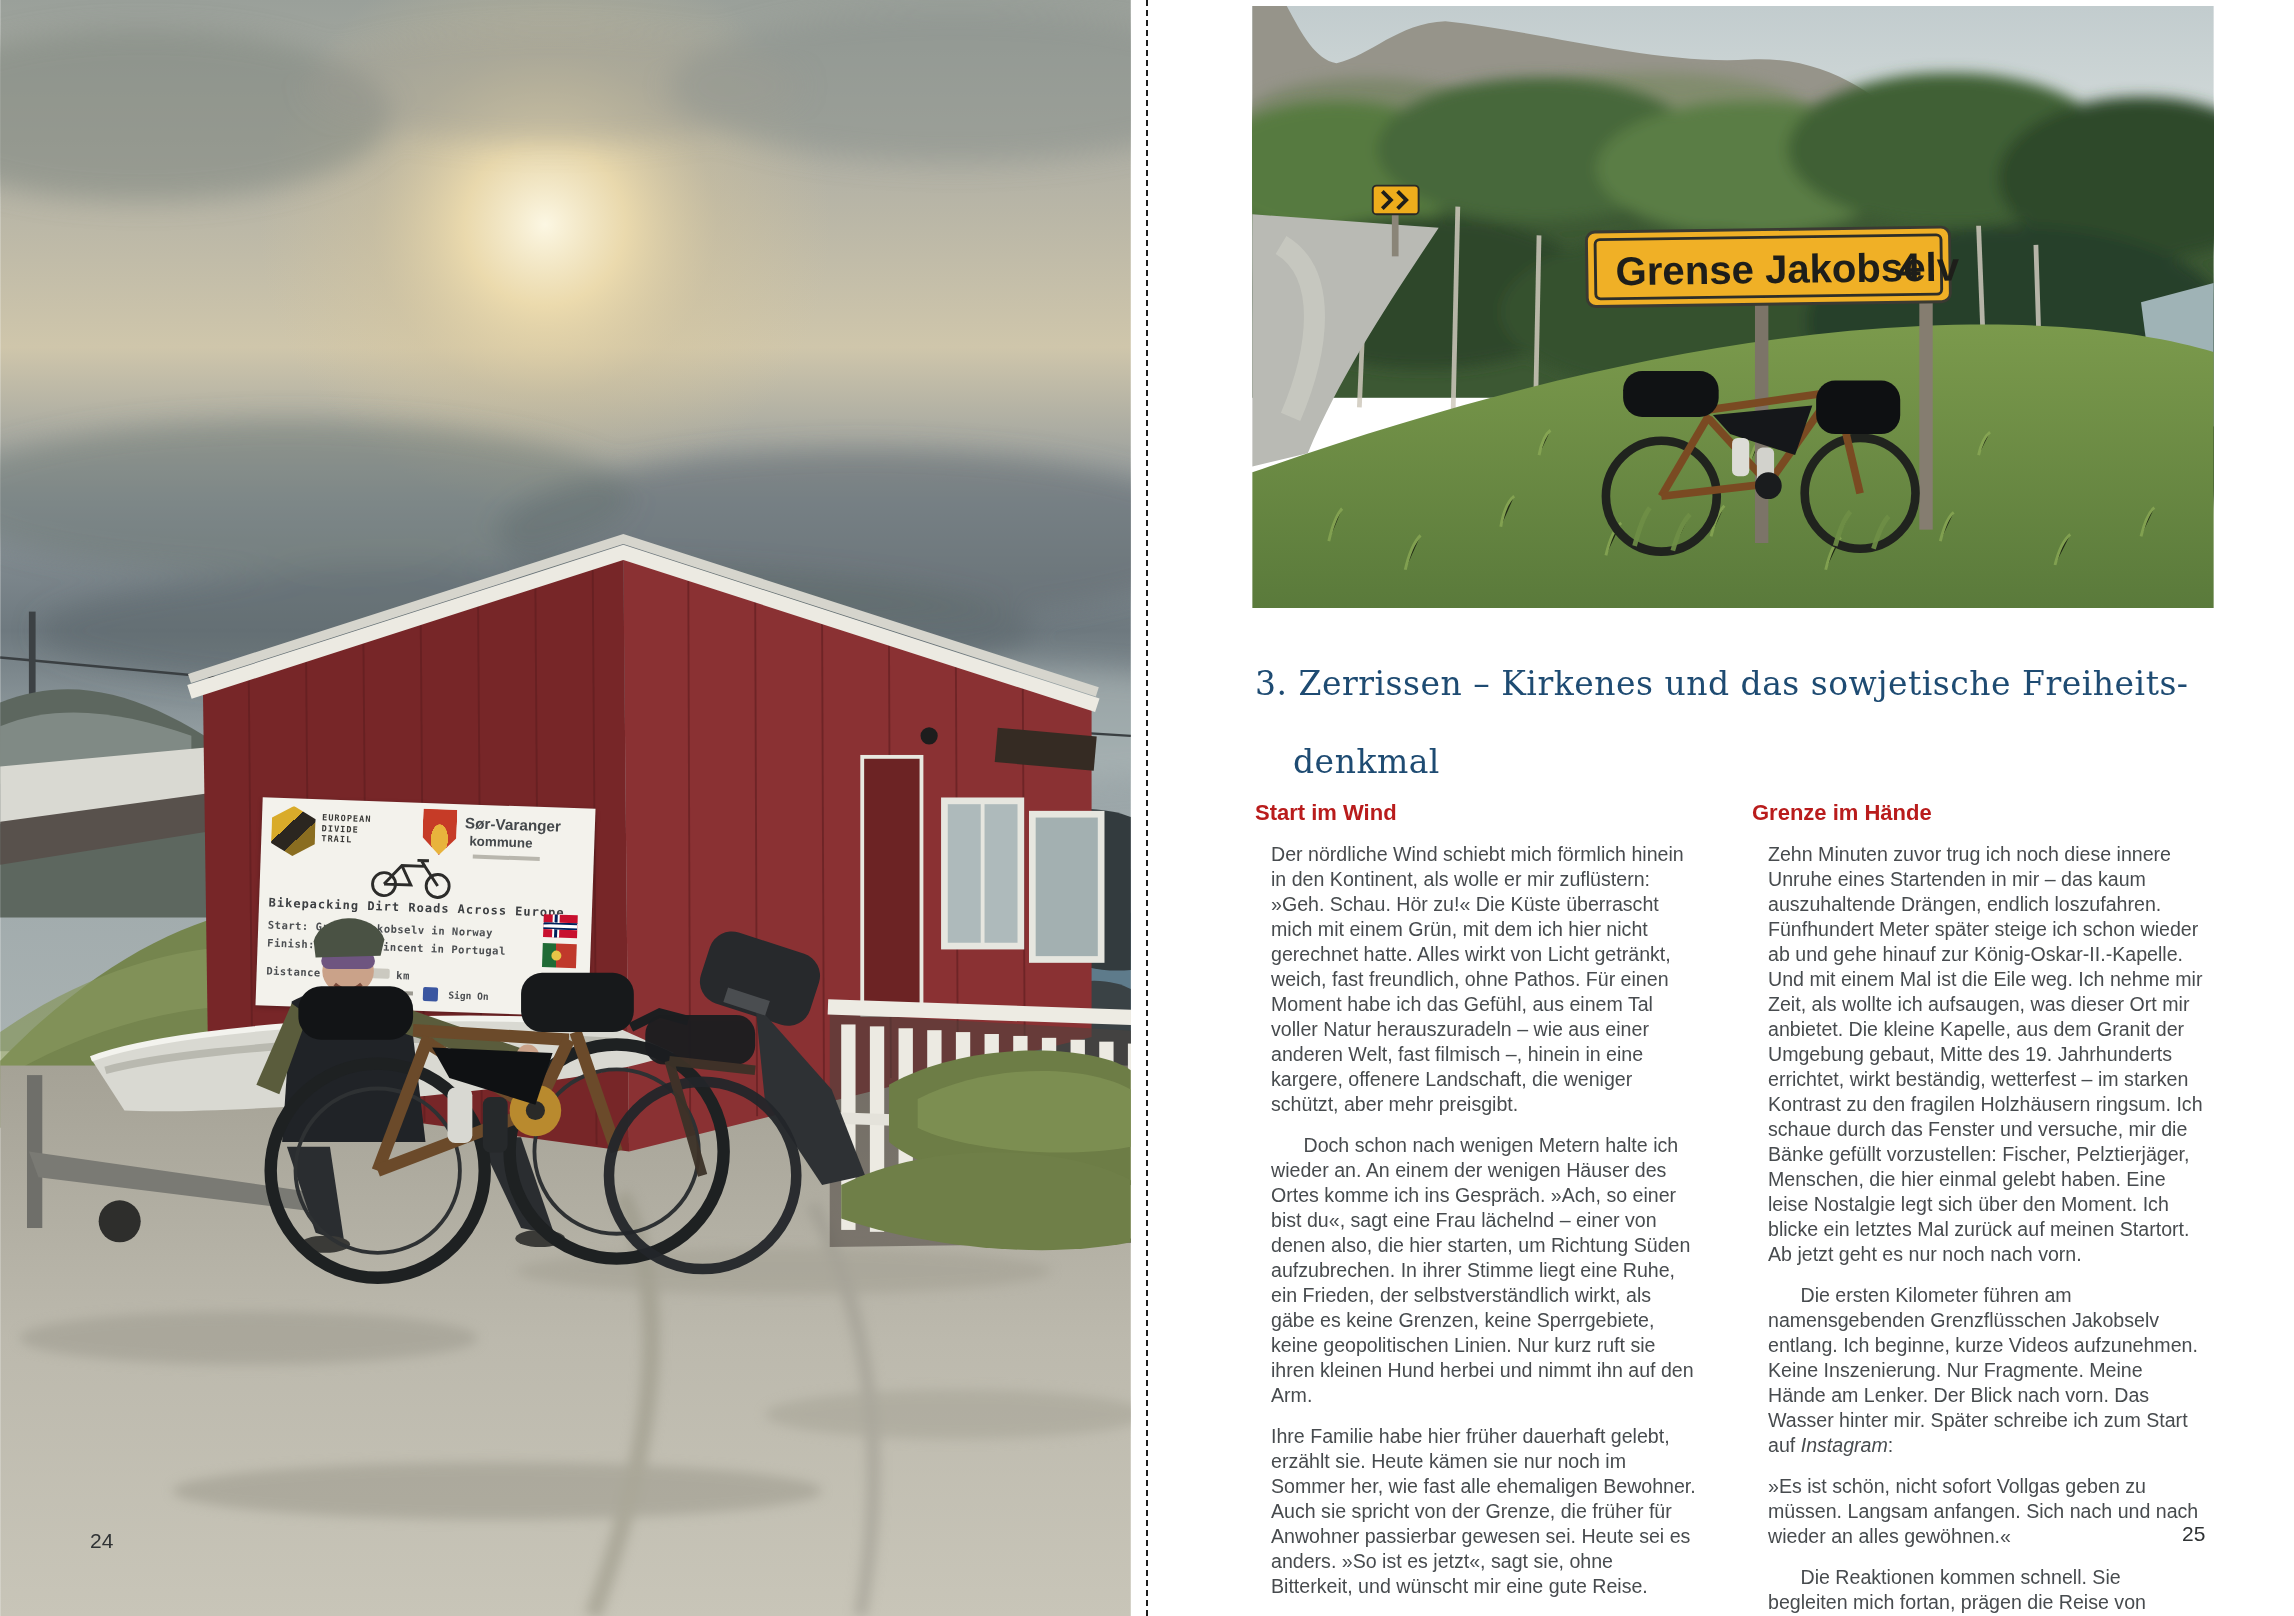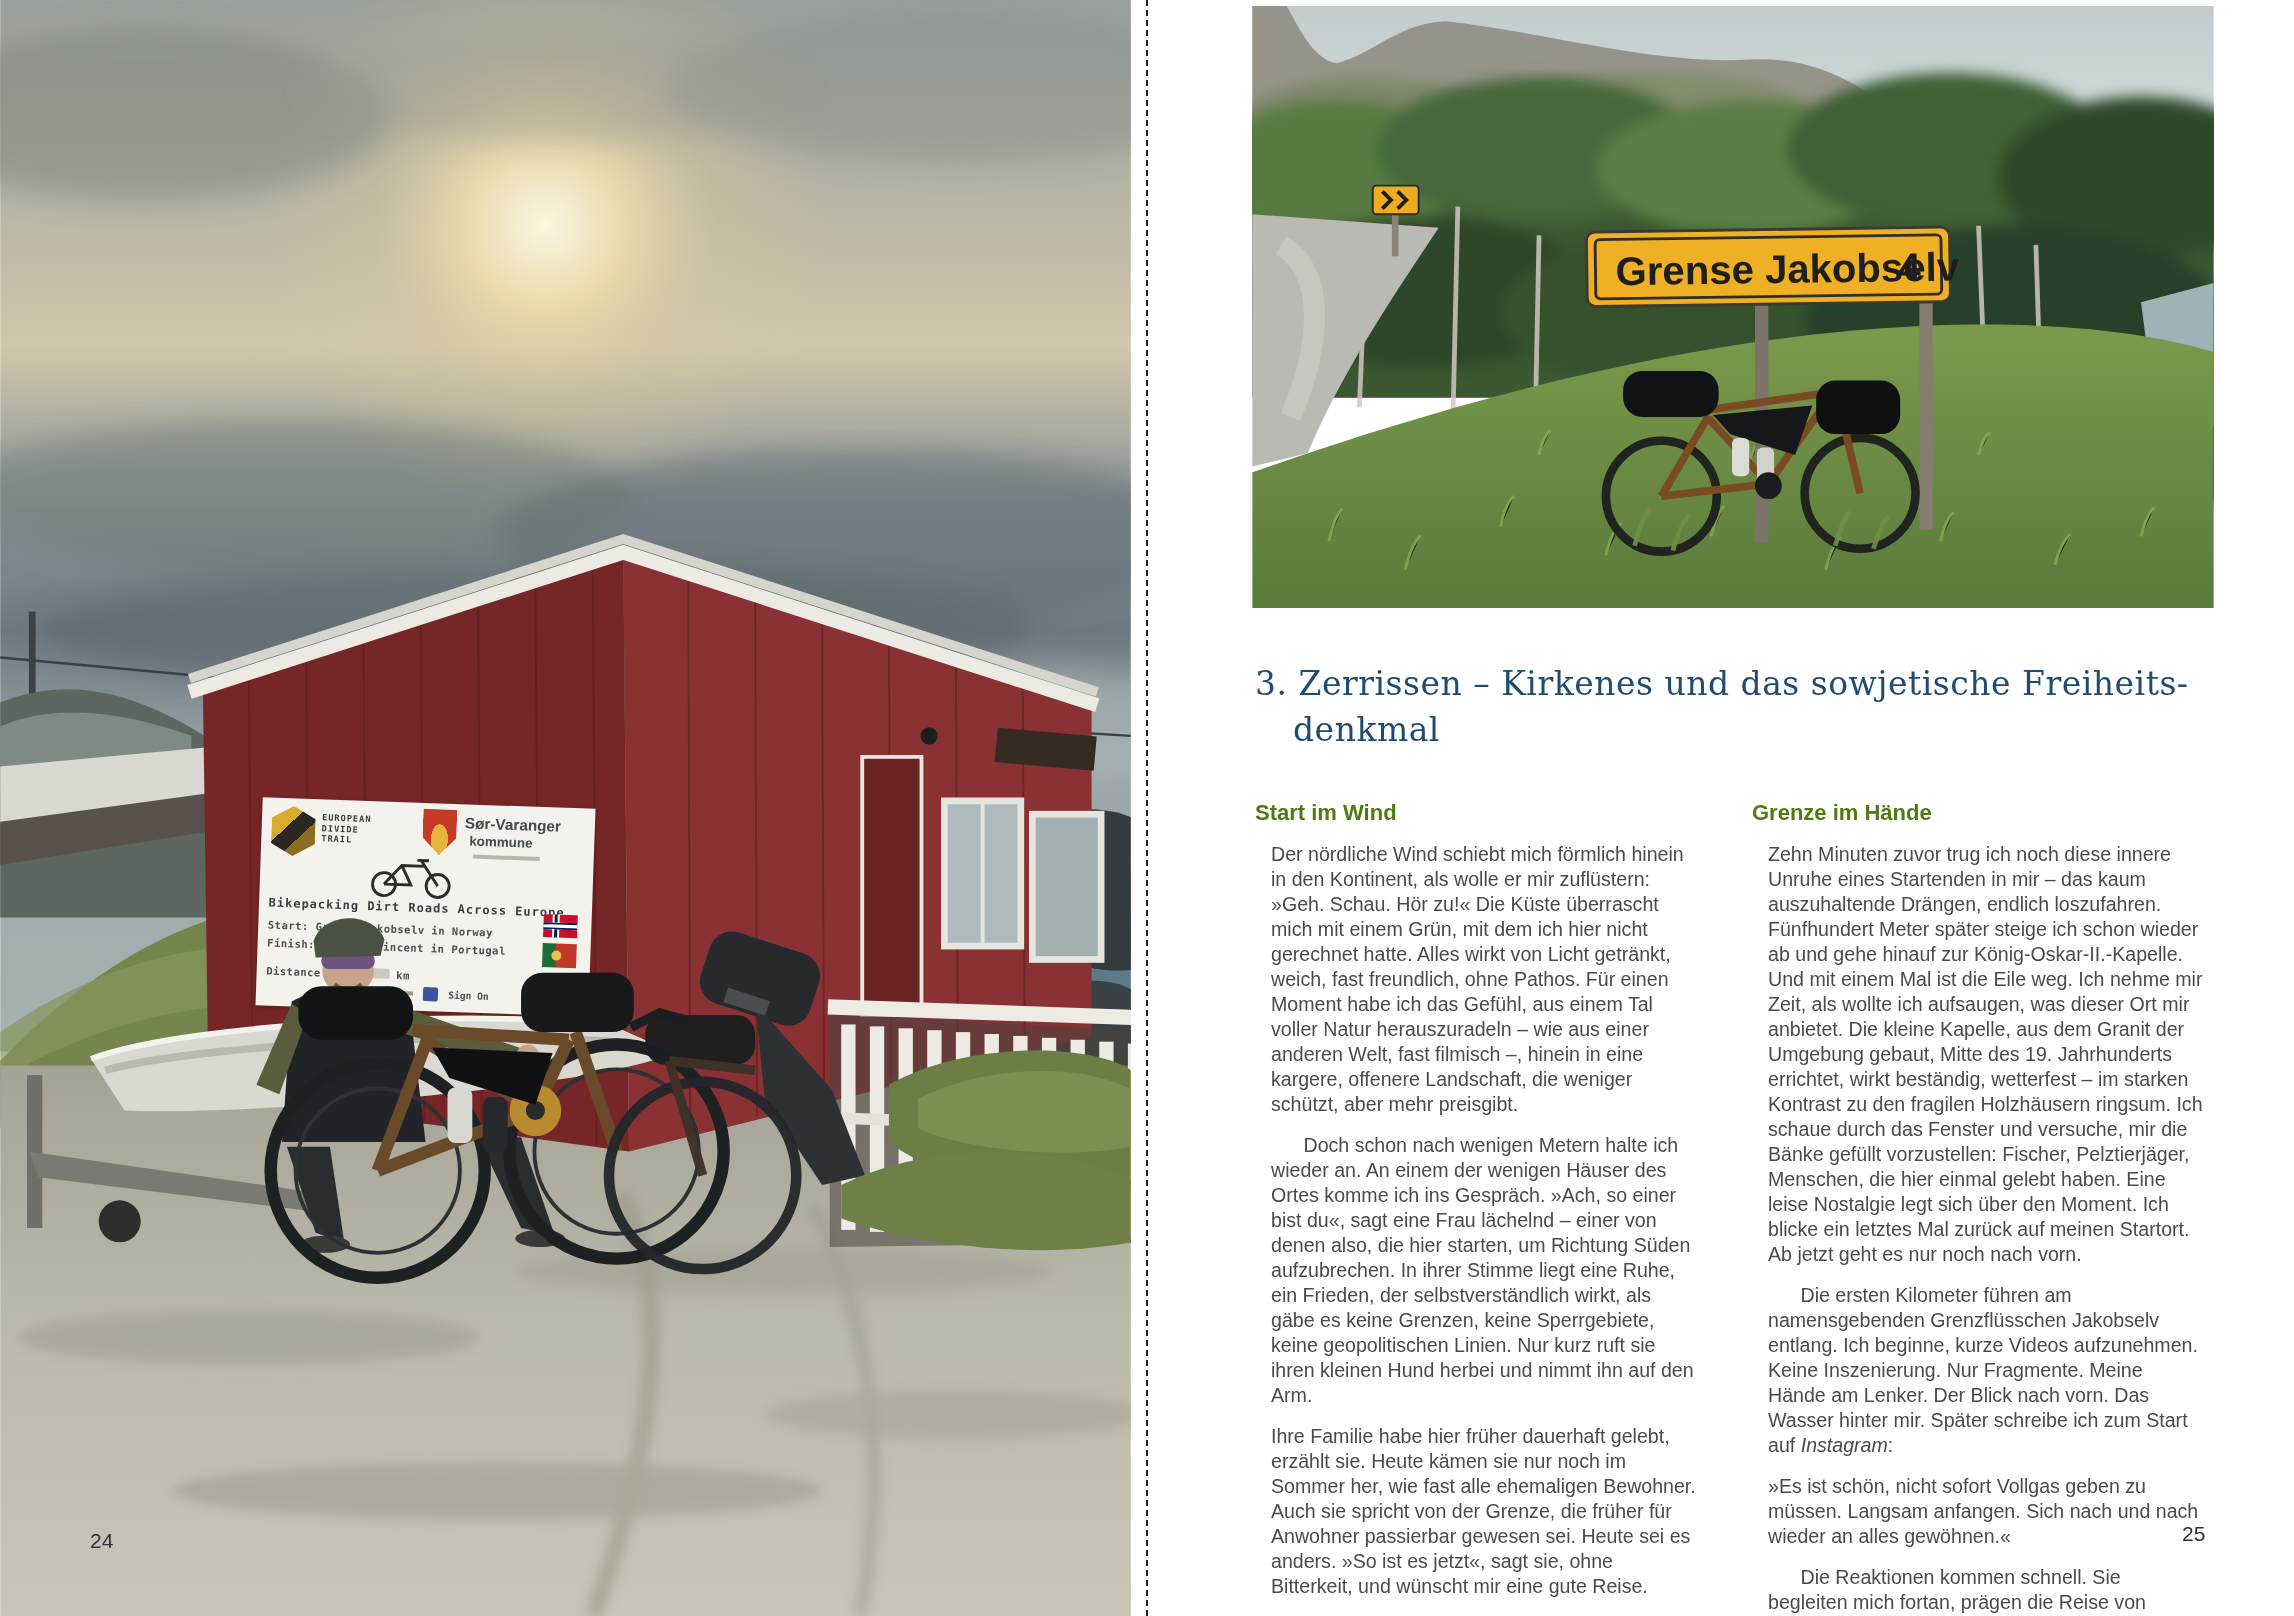--- a/index.html
+++ b/index.html
@@ -39,25 +39,25 @@
   #banner .sponsors .bar{display:inline-block;width:44px;height:3.8px;background:#9c9a91;margin-right:5.7px;vertical-align:middle;}
   #banner .sponsors .sq{display:inline-block;width:14.3px;height:14.3px;background:#3a56a0;margin:0 4.8px;vertical-align:middle;border-radius:1.9px;}
   #banner .sponsors .signon{font-weight:bold;color:#4a4d50;vertical-align:middle;}
   #page-num-left{left:84px;top:1529px;z-index:4;font-size:21px;color:#2f3234;margin-left:6px;}
   
   #divider{left:1146px;top:0;height:1616px;width:0;border-left:2.9px dashed #1e1e1e;z-index:5;}
   
   #right-photo{left:1252px;top:5.7px;width:962px;height:602px;}
   #chapter-heading{left:1255px;top:661px;width:1023px;font-family:"DejaVu Serif",serif;font-weight:normal;
         font-size:33px;line-height:46px;color:#1e4b72;letter-spacing:0.5px;}
-  #chapter-heading .l2{padding-left:38px;}
+  #chapter-heading .l2{padding-left:38px;margin-top:32px;}
   .col{top:799px;color:#474b4e;font-size:19.6px;line-height:25px;}
   #col-1{left:1255px;width:461px;}
   #col-2{left:1752px;width:468px;}
-  .subhead{font-size:22px;font-weight:bold;color:#4d7c0f;line-height:27px;margin:0 0 1.9px 0;}
+  .subhead{font-size:22px;font-weight:bold;color:#b91c1c;line-height:27px;margin:0 0 1.9px 0;}
   .col p{margin:16px;}
   .col p.indent{text-indent:32.5px;}
   #page-num-right{left:2182px;top:1522px;font-size:21px;color:#2f3234;}
   .it{font-style:italic;}
 </style>
 </head>
 <body>
 
 <div id="spread">
 

